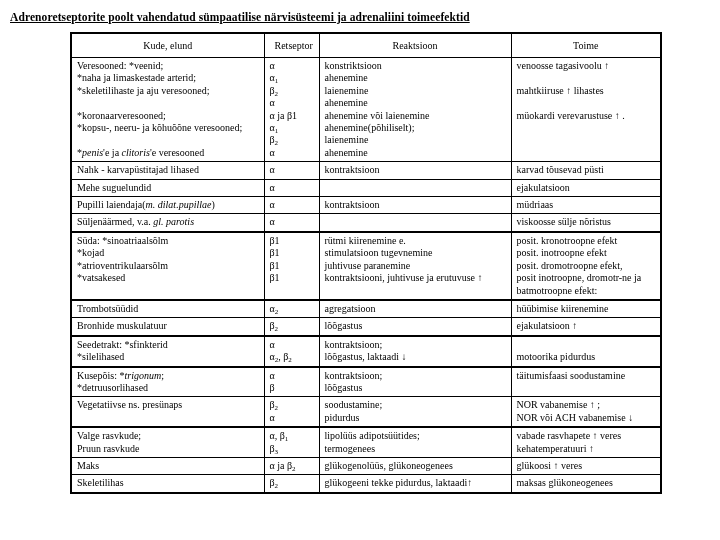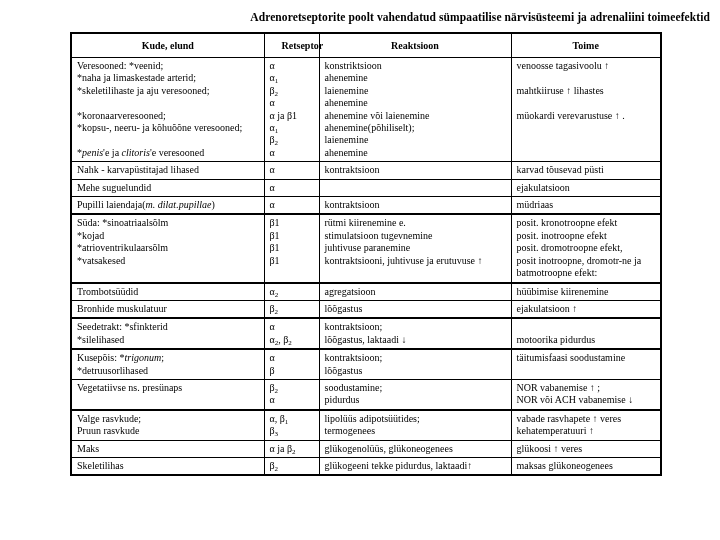--- a/index.html
+++ b/index.html
@@ -2,35 +2,35 @@
 <html><head>
 <meta charset="utf-8">
 <style>
   html,body{margin:0;padding:0;}
   body{
     width:720px;height:540px;background:#ffffff;color:#000;
     font-family:"Liberation Serif","DejaVu Serif",serif;
     overflow:hidden;
   }
   .title{
-    font-size:11.5px;font-weight:bold;text-align:right;
-    margin:11px 10px 9px 10px;letter-spacing:.1px;
+    font-size:11.5px;font-weight:bold;text-align:left;
+    margin:11px 10px 9px 10px;letter-spacing:.1px;text-decoration:underline;
   }
   table.main{
     border-collapse:collapse;table-layout:fixed;
     margin-left:70px;width:590px;
     border:2px solid #000;
   }
   th,td{
     border:1px solid #000;vertical-align:top;
     font-size:10px;padding:2px 4px 2px 5px;
   }
   th{
-    font-weight:bold;text-align:center;font-size:10px;
-    padding:6px 17px;
+    font-weight:normal;text-align:center;font-size:10px;
+    padding:6px 10px;
   }
   tr.thick-top td{border-top-width:2px;}
   .line{line-height:12.4px;min-height:12.4px;}
   .line i{font-style:italic;}
   sub{font-size:7px;line-height:0;vertical-align:-2px;}
   col.c1{width:193px;} col.c2{width:55px;} col.c3{width:192px;} col.c4{width:150px;}
 </style>
 </head>
 <body>
 
@@ -130,20 +130,34 @@
           <td>
             <div class="line"><span>α</span></div>
           </td>
           <td>
             <div class="line"><span>kontraktsioon</span></div>
           </td>
           <td>
             <div class="line"><span>müdriaas</span></div>
           </td>
         </tr>
+        <tr>
+          <td>
+            <div class="line"><span>Süljenäärmed, v.a. </span><i>gl. parotis</i></div>
+          </td>
+          <td>
+            <div class="line"><span>α</span></div>
+          </td>
+          <td>
+            <div class="line"><span></span></div>
+          </td>
+          <td>
+            <div class="line"><span>viskoosse sülje nõristus</span></div>
+          </td>
+        </tr>
         <tr class="thick-top">
           <td>
             <div class="line"><span>Süda: *sinoatriaalsõlm</span></div>
             <div class="line"><span>*kojad</span></div>
             <div class="line"><span>*atrioventrikulaarsõlm</span></div>
             <div class="line"><span>*vatsakesed</span></div>
           </td>
           <td>
             <div class="line"><span>β1</span></div>
             <div class="line"><span>β1</span></div>

